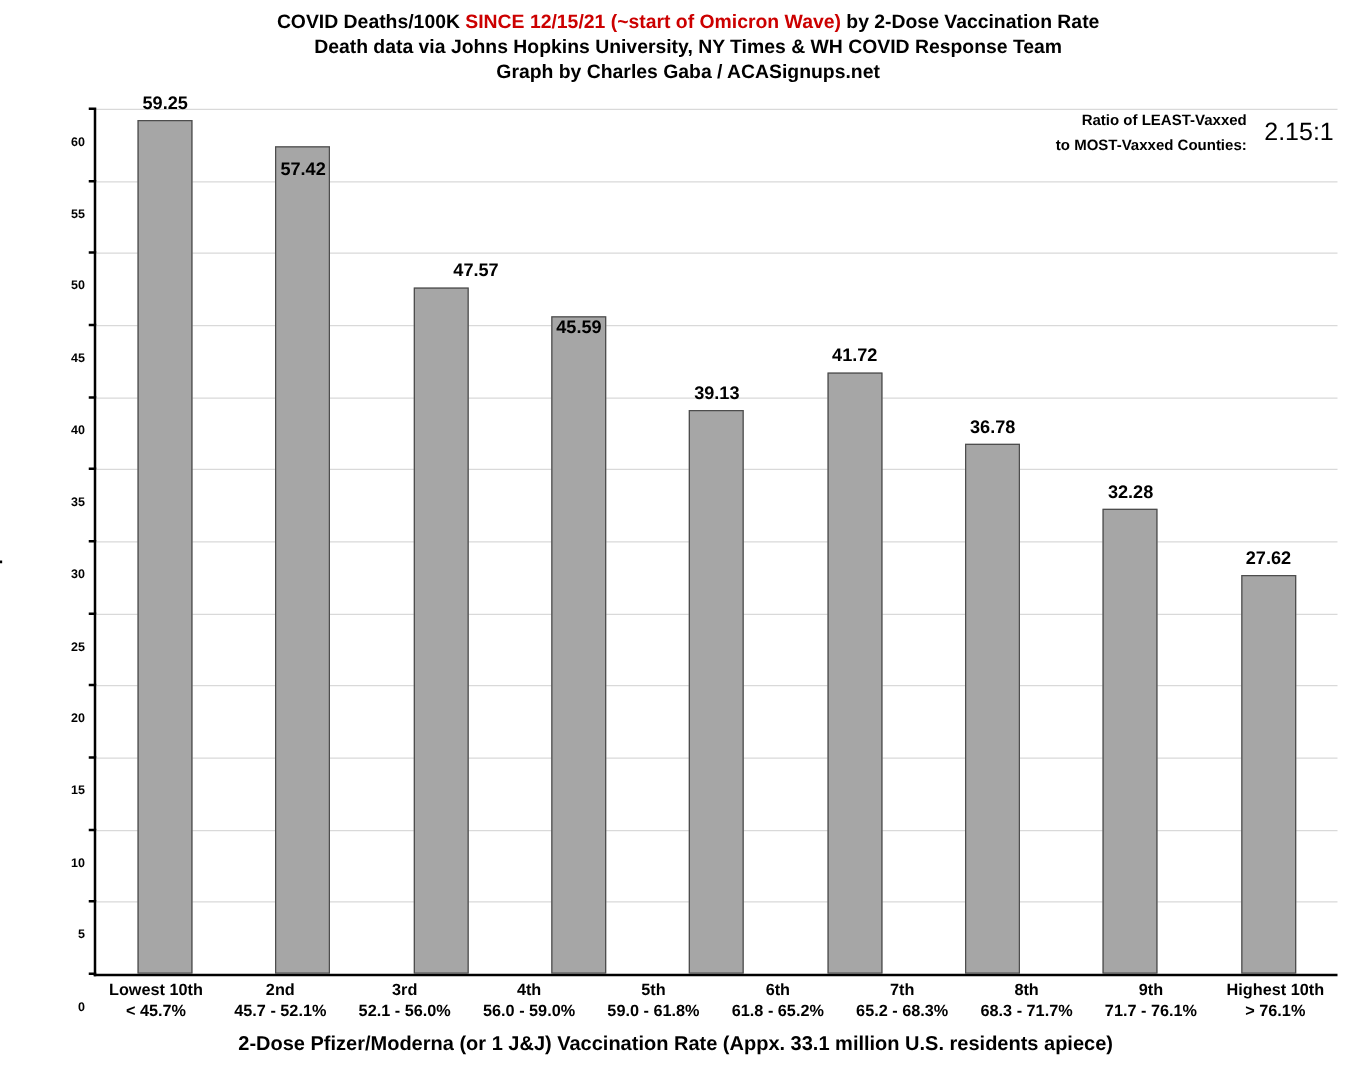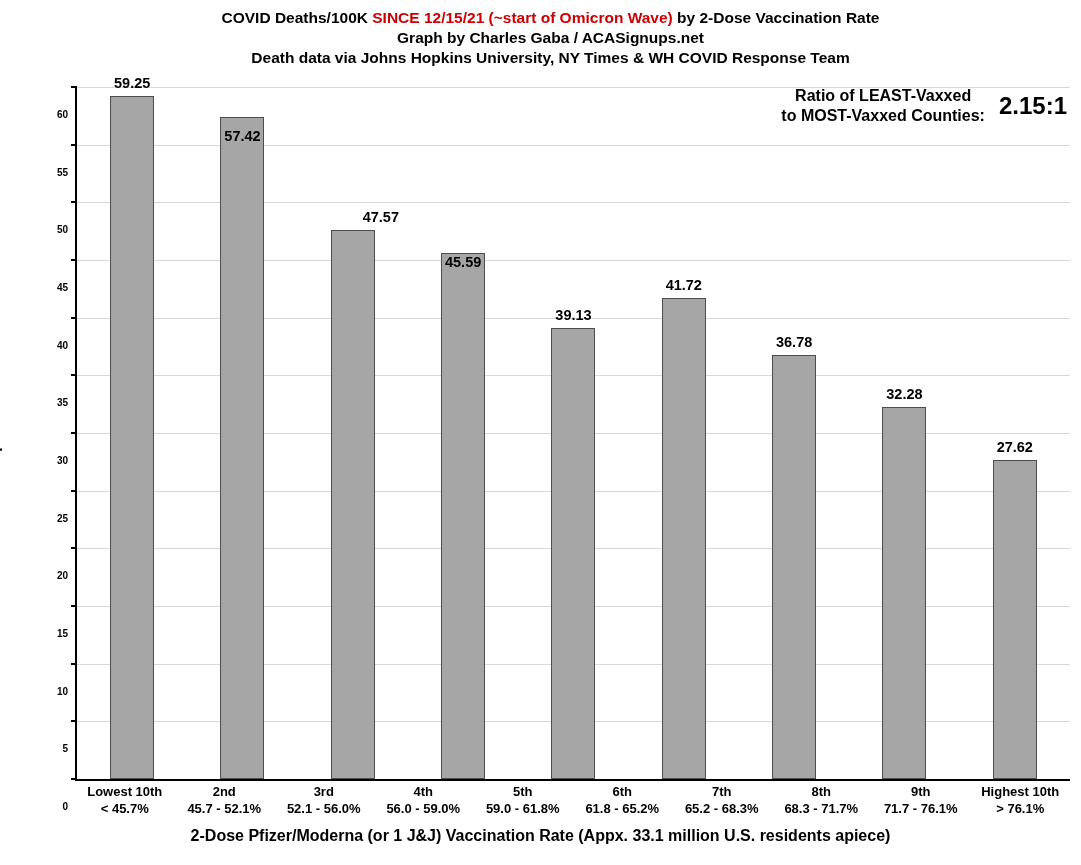--- a/index.html
+++ b/index.html
@@ -44,28 +44,28 @@
   
   .ratio-box {
     position: absolute;
     top: 86px;
     right: 14px;
     display: flex;
     align-items: center;
     gap: 14px;
   }
   .ratio-label {
-    text-align: center;
-    font-size: 16px;
+    text-align: right;
+    font-size: 12px;
     font-weight: bold;
     line-height: 20px;
   }
   .ratio-value {
-    font-size: 24px;
-    font-weight: bold;
+    font-size: 20px;
+    font-weight: normal;
     line-height: 20px;
   }
 
   
   .plot {
     position: absolute;
     left: 75px;
     top: 87px;
     width: 995px;
     height: 694px;
@@ -173,22 +173,22 @@
 </style>
 </head>
 <body>
 
 <div id="chart-root">
 
   <div class="title-block">
     <div class="title-line">
       <span>COVID Deaths/100K </span><span class="red">SINCE 12/15/21 (~start of Omicron Wave)</span><span> by 2-Dose Vaccination Rate</span>
     </div>
+    <div class="title-line">Death data via Johns Hopkins University, NY Times &amp; WH COVID Response Team</div>
     <div class="title-line">Graph by Charles Gaba / ACASignups.net</div>
-    <div class="title-line">Death data via Johns Hopkins University, NY Times &amp; WH COVID Response Team</div>
   </div>
 
   <div class="ratio-box">
     <div class="ratio-label">
       <div>Ratio of LEAST-Vaxxed</div>
       <div>to MOST-Vaxxed Counties:</div>
     </div>
     <div class="ratio-value">2.15:1</div>
   </div>
 

